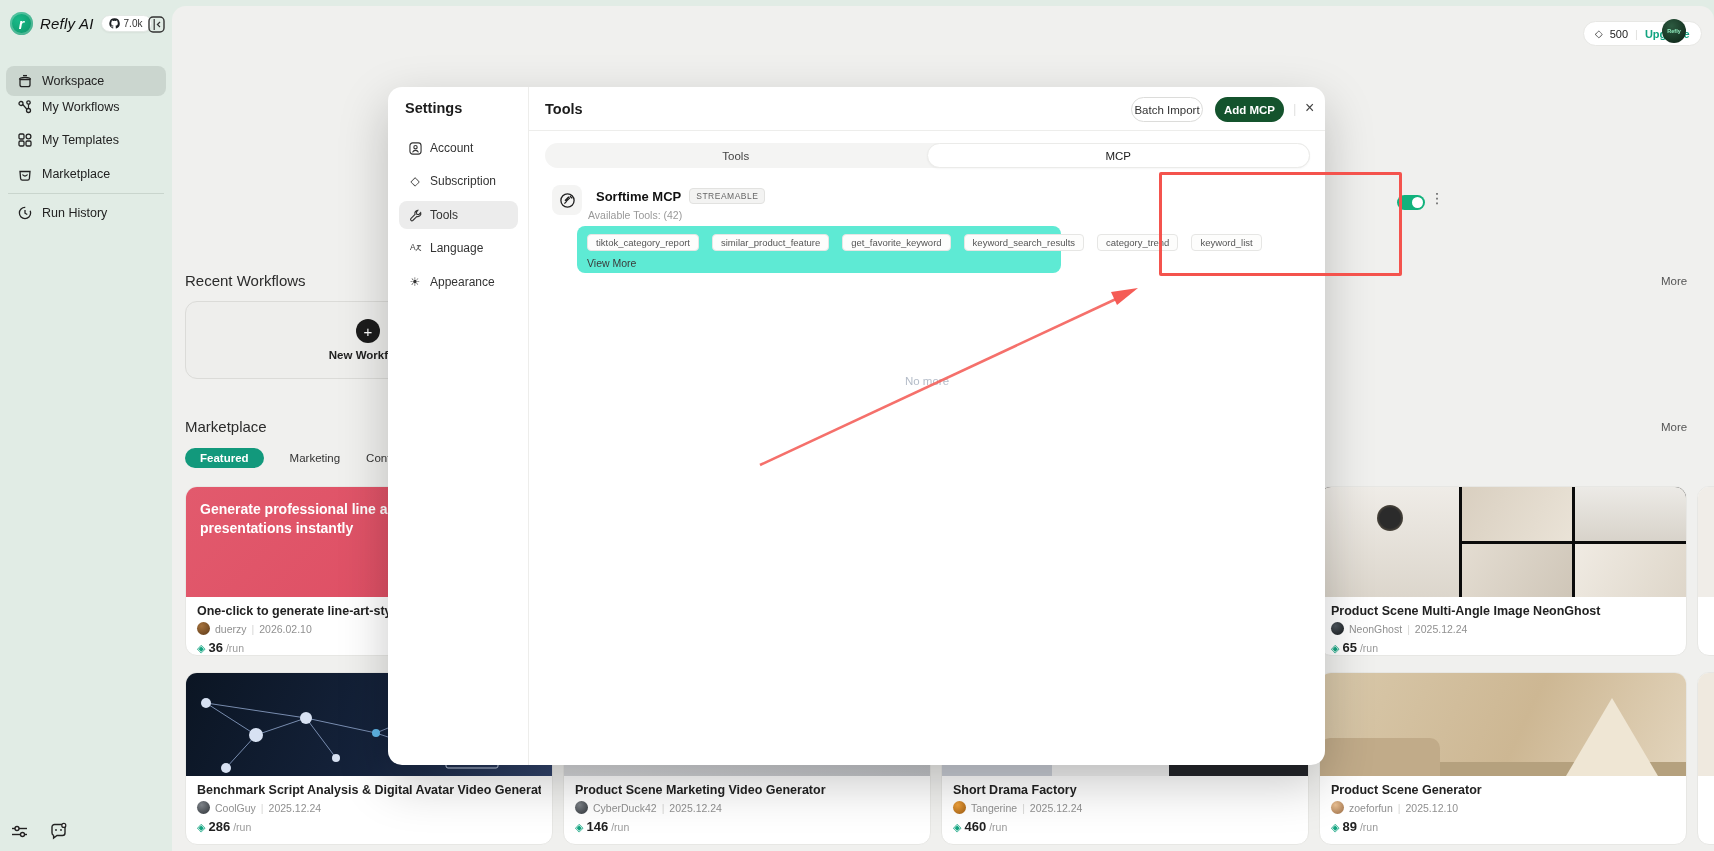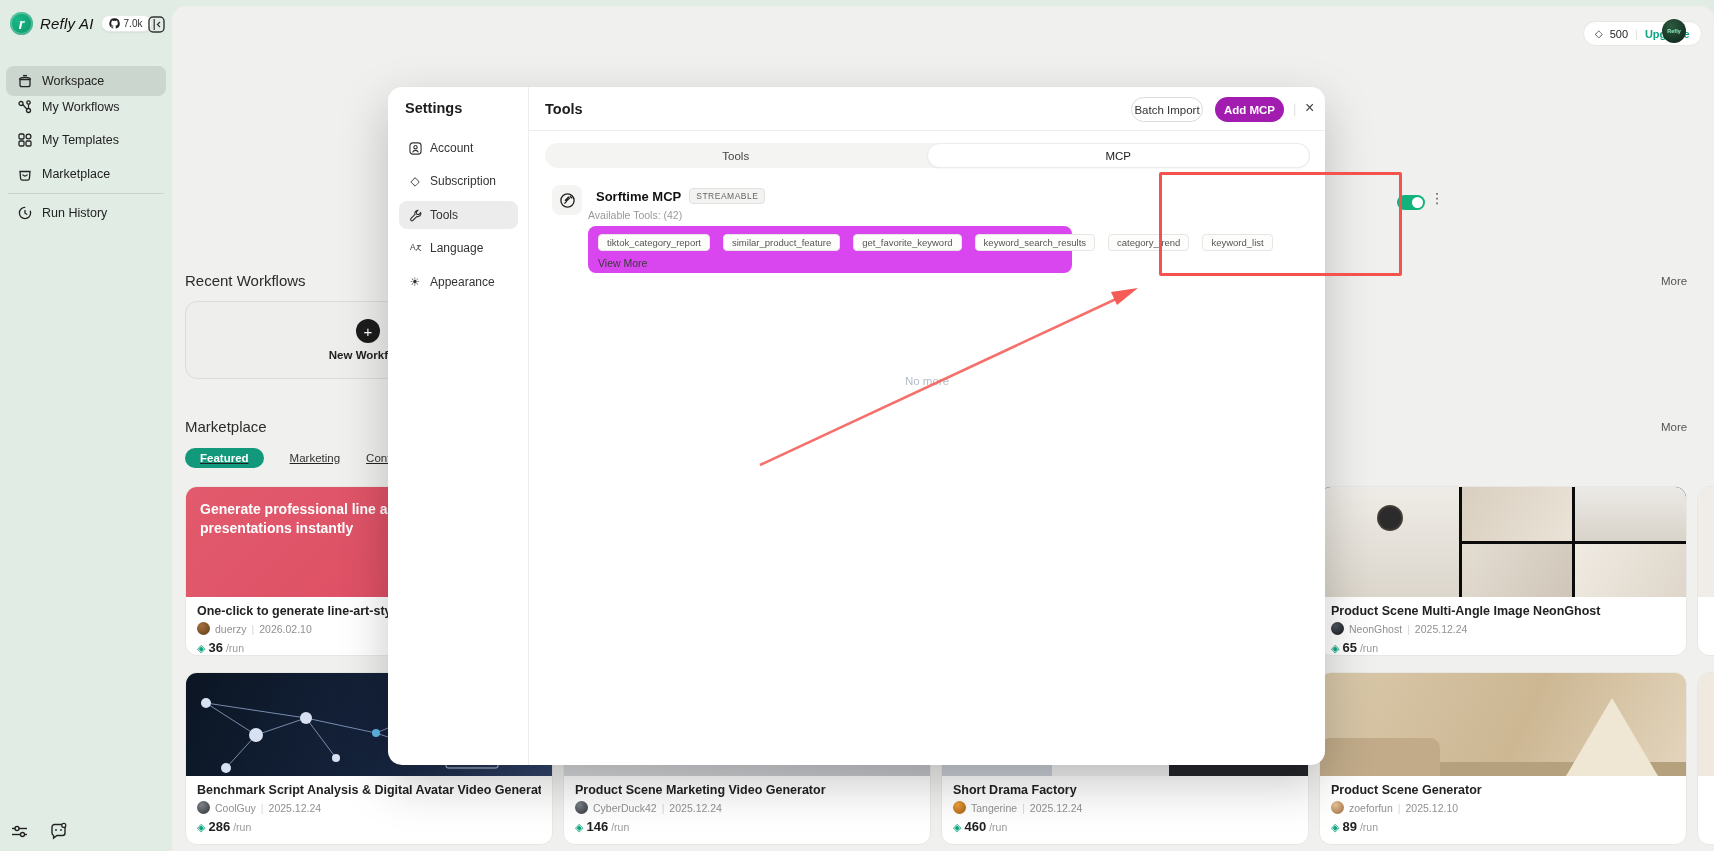--- a/index.html
+++ b/index.html
@@ -36,21 +36,21 @@
   .upgrade { color:#12a480; font-weight:bold; cursor:pointer; }
   .user-avatar { position:absolute; left:1662px; top:19px; width:24px; height:24px; border-radius:50%; background:radial-gradient(circle at 40% 30%, #2c5a40, #0b2014); display:flex; align-items:center; justify-content:center; color:#8fe9bd; font-size:5.5px; font-weight:bold; z-index:2; cursor:pointer; }
 
   .sec-title { position:absolute; font-size:15px; font-weight:normal; color:#2b2b2b; }
   .more-link { position:absolute; font-size:11.5px; color:#555; cursor:pointer; }
 
   .new-wf-card { position:absolute; left:185px; top:301px; width:366px; height:78px; background:#eeeeec; border:1px solid #dbdbd8; border-radius:12px; display:flex; flex-direction:column; align-items:center; justify-content:center; gap:6px; cursor:pointer; }
   .plus-circle { width:24px; height:24px; border-radius:50%; background:#1c1c1c; color:#fff; font-size:15px; display:flex; align-items:center; justify-content:center; }
   .new-wf-label { font-size:11.5px; font-weight:bold; color:#222; }
 
-  .mk-tabs { position:absolute; left:185px; top:448px; display:flex; align-items:center; gap:26px;text-decoration:underline; }
+  .mk-tabs { position:absolute; left:185px; top:448px; display:flex; align-items:center; gap:26px; }
   .mk-tab { font-size:11.5px; color:#333; cursor:pointer; }
   .mk-tab.active { background:#12997c; color:#fff; border-radius:12px; padding:4px 15px; font-weight:bold; }
 
   .card { position:absolute; width:368px; background:#fff; border:1px solid #e7e7e4; border-radius:12px; overflow:hidden; cursor:pointer; }
   .card.r1 { top:486px; height:170px; }
   .card.r2 { top:672px; height:173px; }
   .card-img { width:100%; height:110px; position:relative; overflow:hidden; }
   .card.r2 .card-img { height:103px; }
   .card-body { padding:7px 11px 0 11px; }
   .card-title { font-size:12.5px; font-weight:bold; color:#222; white-space:nowrap; overflow:hidden; }
@@ -98,34 +98,34 @@
   .modal-title { position:absolute; left:17px; top:13px; font-size:14.5px; font-weight:bold; color:#1c1c1c; }
   .mnav-item { position:absolute; left:11px; width:119px; height:28px; display:flex; align-items:center; gap:8px; padding-left:9px; border-radius:8px; font-size:12px; color:#333; cursor:pointer; }
   .mnav-item.active { background:#ececec; }
   .mnav-ic { width:14px; display:inline-flex; justify-content:center; font-size:12px; color:#333; }
 
   .modal-main { position:absolute; left:141px; top:0; right:0; height:678px; }
   .mm-header { position:absolute; left:0; right:0; top:0; height:44px; border-bottom:1px solid #ededeb; }
   .mm-title { position:absolute; left:16px; top:14px; font-size:14.5px; font-weight:bold; color:#1c1c1c; }
   .btn { position:absolute; top:10px; height:25px; display:flex; align-items:center; justify-content:center; border-radius:13px; font-size:11.5px; cursor:pointer; }
   .btn-batch { left:602px; width:72px; background:#fff; border:1px solid #dcdcda; color:#333; }
-  .btn-add { left:686px; width:69px; background:#a21caf; color:#fff; font-weight:bold; }
+  .btn-add { left:686px; width:69px; background:#14532d; color:#fff; font-weight:bold; }
   .hdr-sep { position:absolute; left:764px; top:14px; color:#e3e3e1; font-size:13px; }
   .close-x { position:absolute; left:776px; top:11px; font-size:16px; color:#444; cursor:pointer; line-height:1.3; }
 
   .seg { position:absolute; left:16px; right:15px; top:56px; height:25px; background:#f4f4f3; border-radius:13px; display:flex; }
   .seg-half { flex:1; display:flex; align-items:center; justify-content:center; font-size:11.5px; color:#444; cursor:pointer; border-radius:13px; }
   .seg-half.active { background:#fff; border:1px solid #ebebe9; color:#1c1c1c; box-shadow:0 1px 2px rgba(0,0,0,.04); }
 
   .mcp-ic { position:absolute; left:23px; top:98px; width:30px; height:30px; border-radius:8px; background:#f4f4f3; display:flex; align-items:center; justify-content:center; }
   .mcp-name-row { position:absolute; left:59px; top:101px; display:flex; align-items:center; gap:8px; }
   .mcp-name { font-size:13px; font-weight:bold; color:#111;margin-left:8px; }
   .badge { font-size:8.5px; letter-spacing:.5px; color:#666; background:#f3f3f2; border:1px solid #e2e2e0; border-radius:4px; padding:2px 6px; }
   .mcp-avail { position:absolute; left:59px; top:122px; font-size:10.5px; color:#999; }
-  .tags-box { position:absolute; left:59px; top:139px; width:484px; height:47px; background:#d946ef; border-radius:8px; padding:8px 10px; }
+  .tags-box { position:absolute; left:48px; top:139px; width:484px; height:47px; background:#5eead4; border-radius:8px; padding:8px 10px; }
   .tags-row { display:flex; gap:13px; }
   .tag { font-size:9.5px; color:#555; background:#fdfdfc; border:1px solid #e6e6e4; border-radius:4px; padding:2px 8px; white-space:nowrap; }
   .view-more { margin-top:6px; font-size:10.5px; color:#3a3a3a; cursor:pointer; }
   .toggle { position:absolute; left:868px; top:108px; width:28px; height:15px; border-radius:8px; background:#12b27c; cursor:pointer; }
   .toggle::after { content:""; position:absolute; right:2px; top:2px; width:11px; height:11px; border-radius:50%; background:#fff; }
   .kebab { position:absolute; left:901px; top:103px; font-size:14px; color:#555; cursor:pointer; }
   .no-more { position:absolute; left:0; right:0; top:288px; text-align:center; font-size:11.5px; color:#b4bcc8; }
 
   
   .anno-rect { position:absolute; left:1159px; top:172px; width:243px; height:104px; border:3px solid #f4534d; border-radius:2px; z-index:12; pointer-events:none; }

